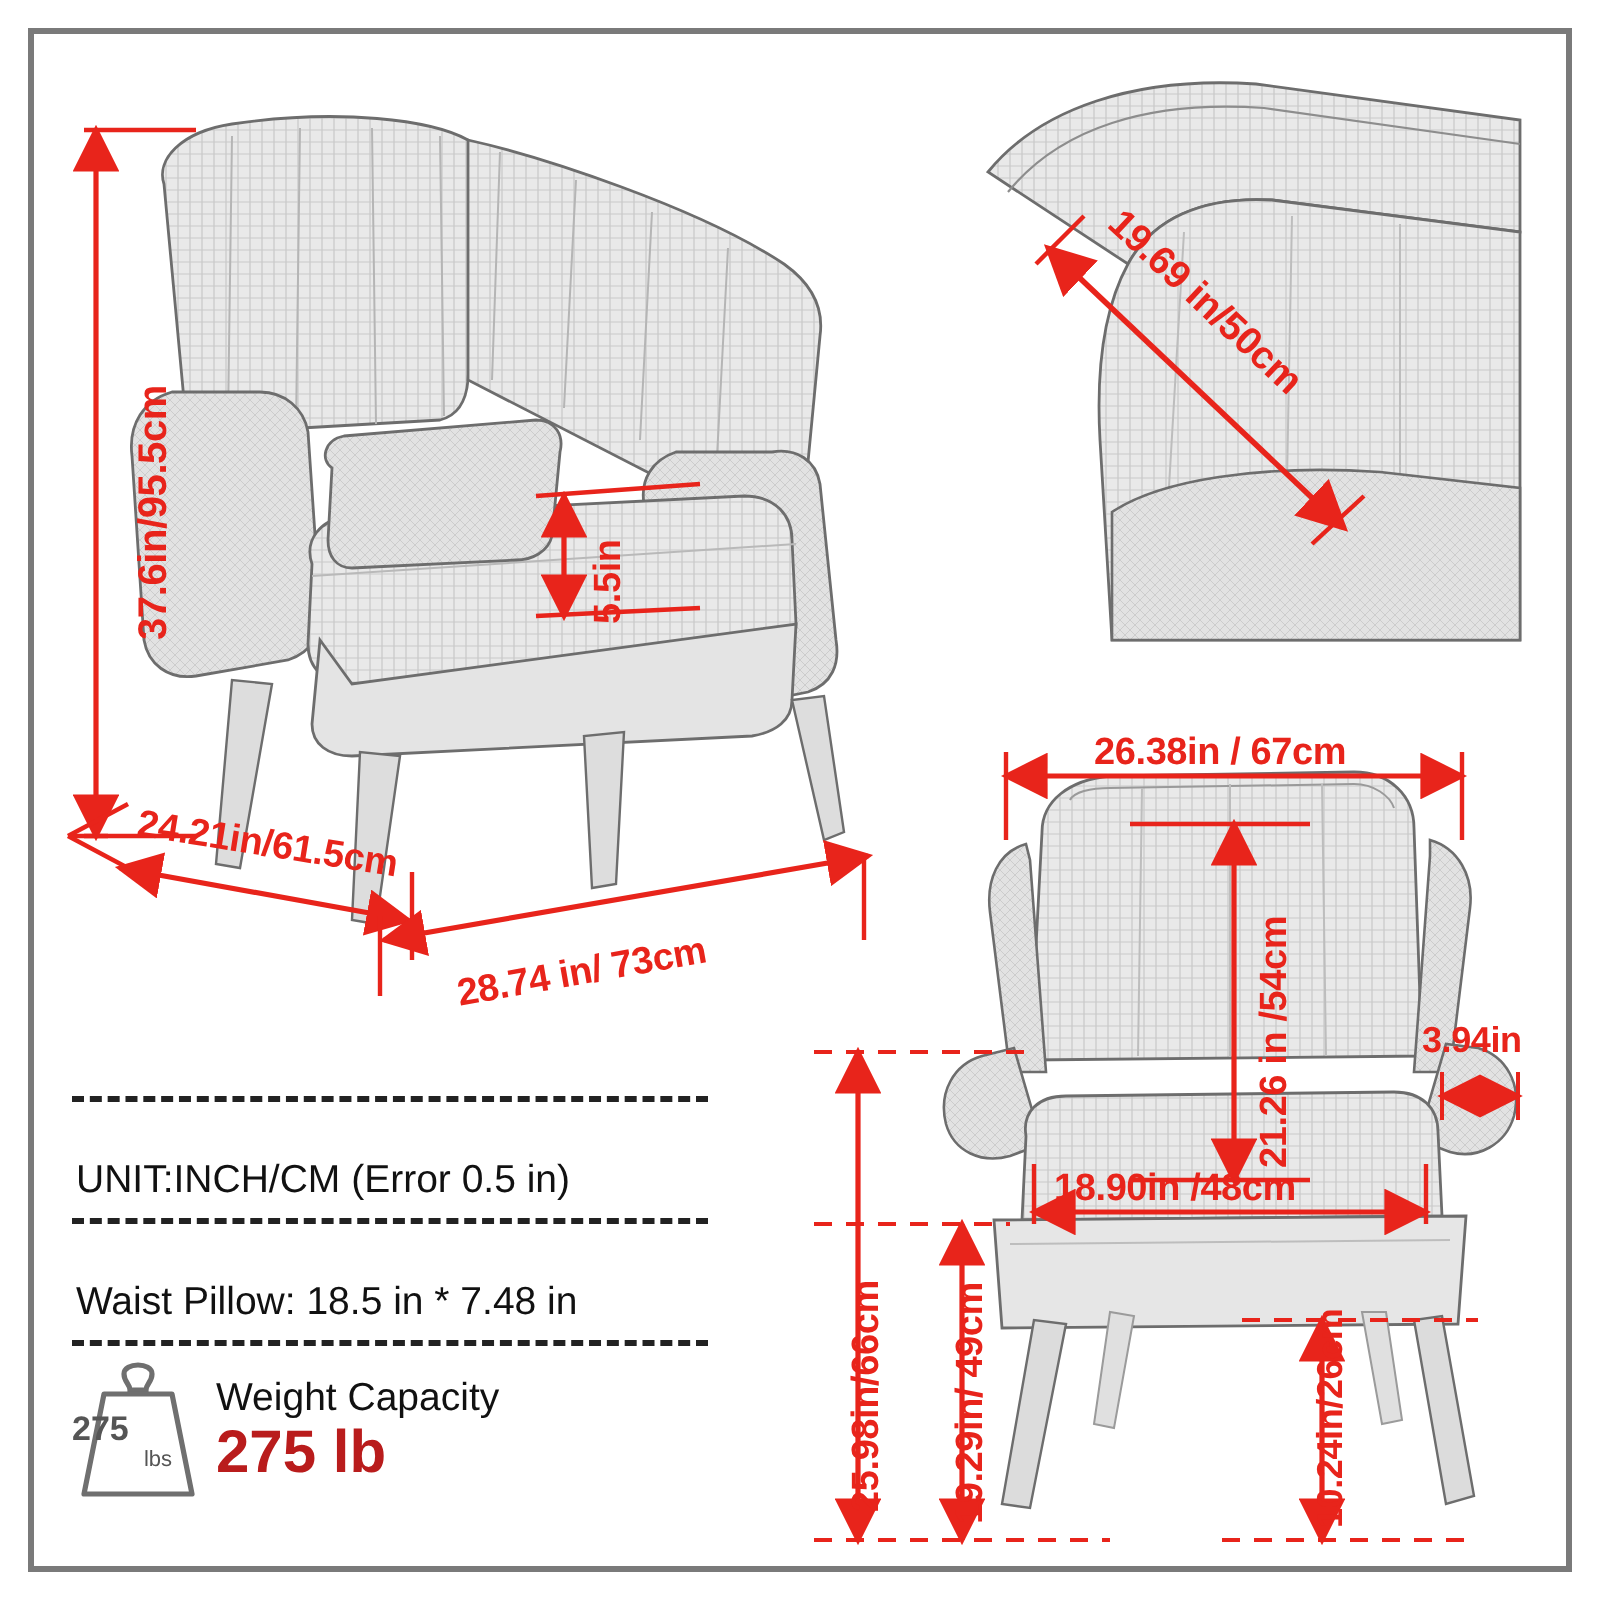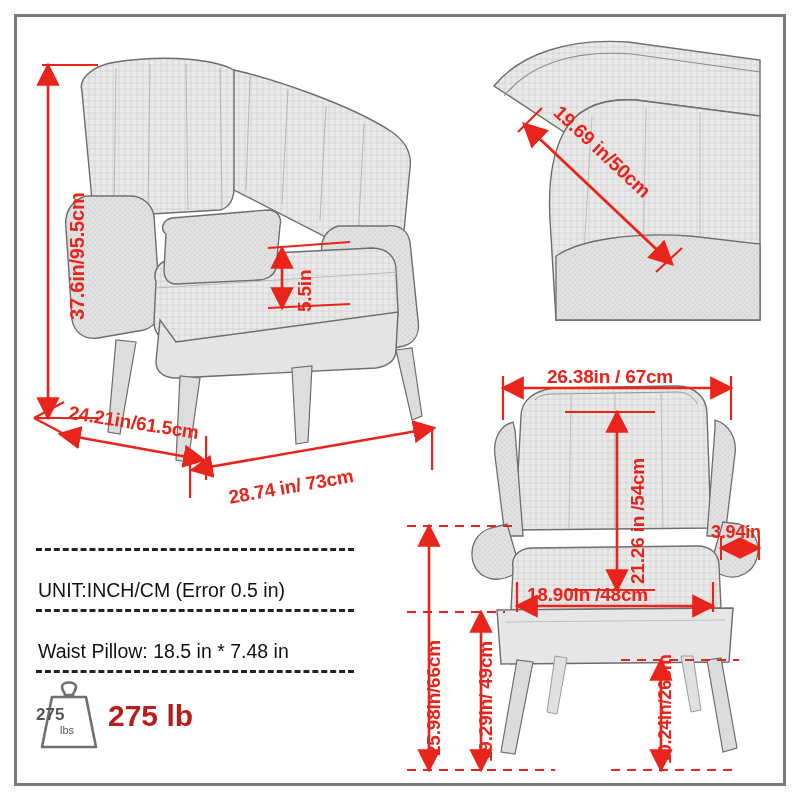--- a/index.html
+++ b/index.html
@@ -93,21 +93,21 @@
     position: absolute;
     left: 0;
     top: 26px;
     width: 62px;
     font-size: 17px;
     font-weight: bold;
     color: #555;
   }
   .ico-unit {
     position: absolute;
-    left: 0;
+    left: 12px;
     top: 45px;
     width: 62px;
     text-align: center;
     font-size: 11px;
     color: #555;
   }
 </style>
 </head>
 <body>
 
@@ -279,21 +279,21 @@
 
       <line x1="86" y1="252" x2="86" y2="410" stroke="#e8241b" stroke-width="2.6" marker-start="url(#ar3S)" marker-end="url(#ar3)"></line>
 
       <line x1="266" y1="300" x2="266" y2="410" stroke="#e8241b" stroke-width="2.6" marker-start="url(#ar3S)" marker-end="url(#ar3)"></line>
     </svg>
 
     <div class="dim-label" style="left:152px; top:6px; font-size:19px;">26.38in /  67cm</div>
 
     <div class="dim-label vert" style="left:232px; top:224px; font-size:19px; transform:rotate(-90deg);">21.26 in /54cm</div>
 
-    <div class="dim-label" style="left:316px; top:162px; font-size:18px;">3.94in</div>
+    <div class="dim-label" style="left:316px; top:150px; font-size:18px;">3.94in</div>
 
     <div class="dim-label" style="left:132px; top:224px; font-size:19px;">18.90in  /48cm</div>
 
     <div class="dim-label vert" style="left:28px; top:396px; font-size:19px; transform:rotate(-90deg);">25.98in/66cm</div>
 
     <div class="dim-label vert" style="left:80px; top:402px; font-size:19px; transform:rotate(-90deg);">19.29in/ 49cm</div>
 
     <div class="dim-label vert" style="left:260px; top:404px; font-size:18px; transform:rotate(-90deg);">10.24in/26cm</div>
   </div>
 
@@ -307,18 +307,19 @@
     <div class="weight-row">
       <div class="weight-icon">
         <svg width="66" height="74" viewBox="0 0 66 74">
           <path d="M26 8 C26 2 40 2 40 8 C40 12 37 13 37 16 L29 16 C29 13 26 12 26 8 Z" fill="none" stroke="#6f6f6f" stroke-width="2.6"></path>
           <path d="M16 18 L50 18 L60 68 L6 68 Z" fill="#ffffff" stroke="#6f6f6f" stroke-width="2.6" stroke-linejoin="round"></path>
         </svg>
         <div class="ico-num">275</div>
         <div class="ico-unit">lbs</div>
       </div>
       <div class="weight-text">
+        <div class="weight-line">Weight Capacity</div>
         <div class="weight-big">275 lb</div>
       </div>
     </div>
   </div>
 
 </div>
 
 </body></html>

